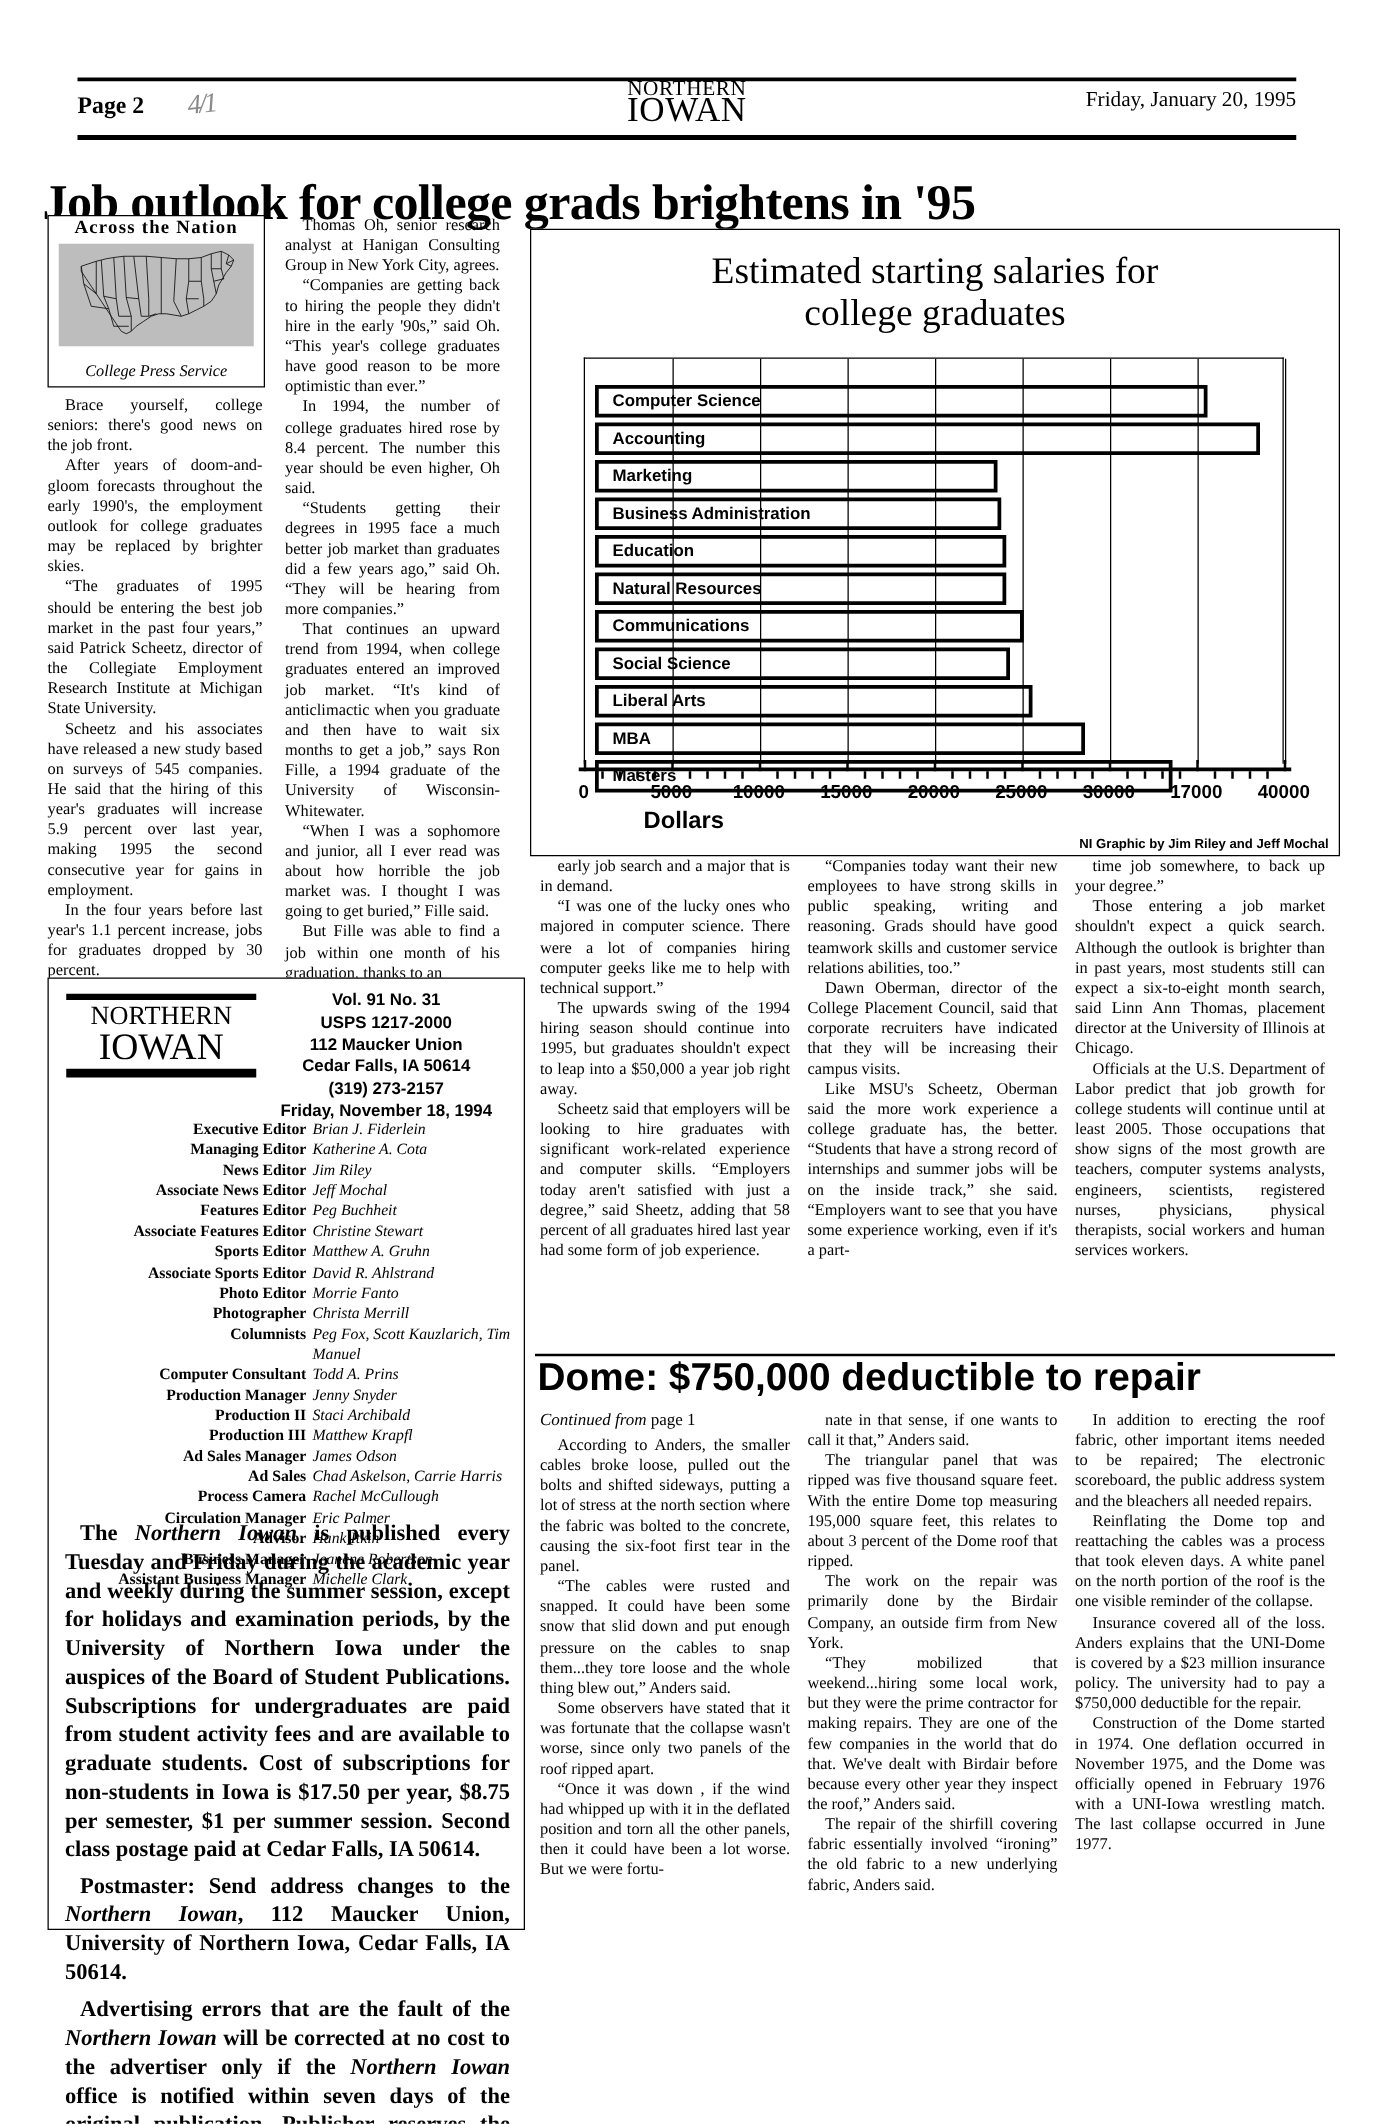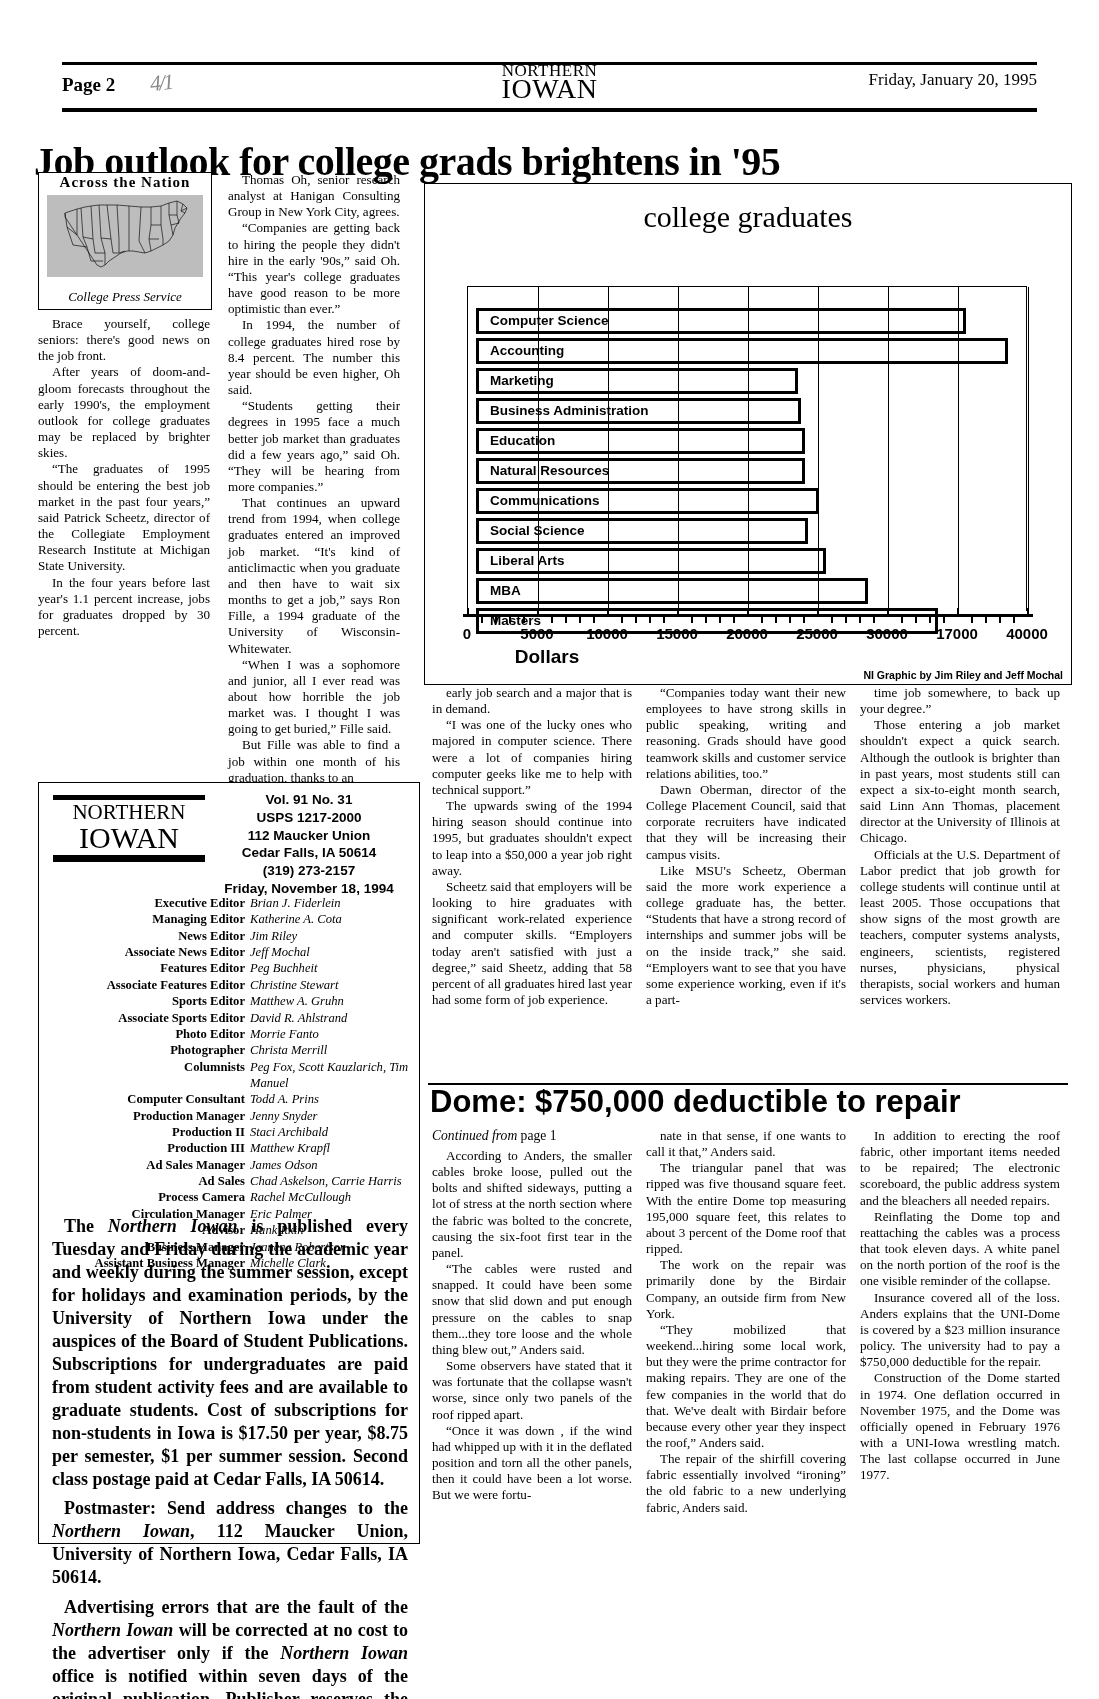--- a/index.html
+++ b/index.html
@@ -345,20 +345,21 @@
         </g>
       </svg>
     </div>
     <div class="nation-cps">College Press Service</div>
   </div>
 
   <div class="col" id="col1">
       <p>Brace yourself, college seniors: there's good news on the job front.</p>
       <p>After years of doom-and-gloom forecasts throughout the early 1990's, the employment outlook for college graduates may be replaced by brighter skies.</p>
       <p>“The graduates of 1995 should be entering the best job market in the past four years,” said Patrick Scheetz, director of the Collegiate Employment Research Institute at Michigan State University.</p>
+      <p>Scheetz and his associates have released a new study based on surveys of 545 companies. He said that the hiring of this year's graduates will increase 5.9 percent over last year, making 1995 the second consecutive year for gains in employment.</p>
       <p>In the four years before last year's 1.1 percent increase, jobs for graduates dropped by 30 percent.</p>
     </div>
   <div class="col" id="col2">
       <p>Thomas Oh, senior research analyst at Hanigan Consulting Group in New York City, agrees.</p>
       <p>“Companies are getting back to hiring the people they didn't hire in the early '90s,” said Oh. “This year's college graduates have good reason to be more optimistic than ever.”</p>
       <p>In 1994, the number of college graduates hired rose by 8.4 percent. The number this year should be even higher, Oh said.</p>
       <p>“Students getting their degrees in 1995 face a much better job market than graduates did a few years ago,” said Oh. “They will be hearing from more companies.”</p>
       <p>That continues an upward trend from 1994, when college graduates entered an improved job market. “It's kind of anticlimactic when you graduate and then have to wait six months to get a job,” says Ron Fille, a 1994 graduate of the University of Wisconsin-Whitewater.</p>
       <p>“When I was a sophomore and junior, all I ever read was about how horrible the job market was. I thought I was going to get buried,” Fille said.</p>
       <p>But Fille was able to find a job within one month of his graduation, thanks to an</p>
@@ -375,20 +376,21 @@
       <p>Like MSU's Scheetz, Oberman said the more work experience a college graduate has, the better. “Students that have a strong record of internships and summer jobs will be on the inside track,” she said. “Employers want to see that you have some experience working, even if it's a part-</p>
     </div>
   <div class="col" id="col5">
       <p>time job somewhere, to back up your degree.”</p>
       <p>Those entering a job market shouldn't expect a quick search. Although the outlook is brighter than in past years, most students still can expect a six-to-eight month search, said Linn Ann Thomas, placement director at the University of Illinois at Chicago.</p>
       <p>Officials at the U.S. Department of Labor predict that job growth for college students will continue until at least 2005. Those occupations that show signs of the most growth are teachers, computer systems analysts, engineers, scientists, registered nurses, physicians, physical therapists, social workers and human services workers.</p>
     </div>
 
   <div class="chart-box">
     <div class="chart-title">
+      <div>Estimated starting salaries for</div>
       <div>college graduates</div>
     </div>
     <div class="plot" id="plot-area">
       <div class="bars" id="bars-container">
           <div class="bar-row">
             <div class="bar" style="width: 490px;"></div>
             <div class="bar-label">Computer Science</div>
           </div>
           <div class="bar-row">
             <div class="bar" style="width: 532px;"></div>

